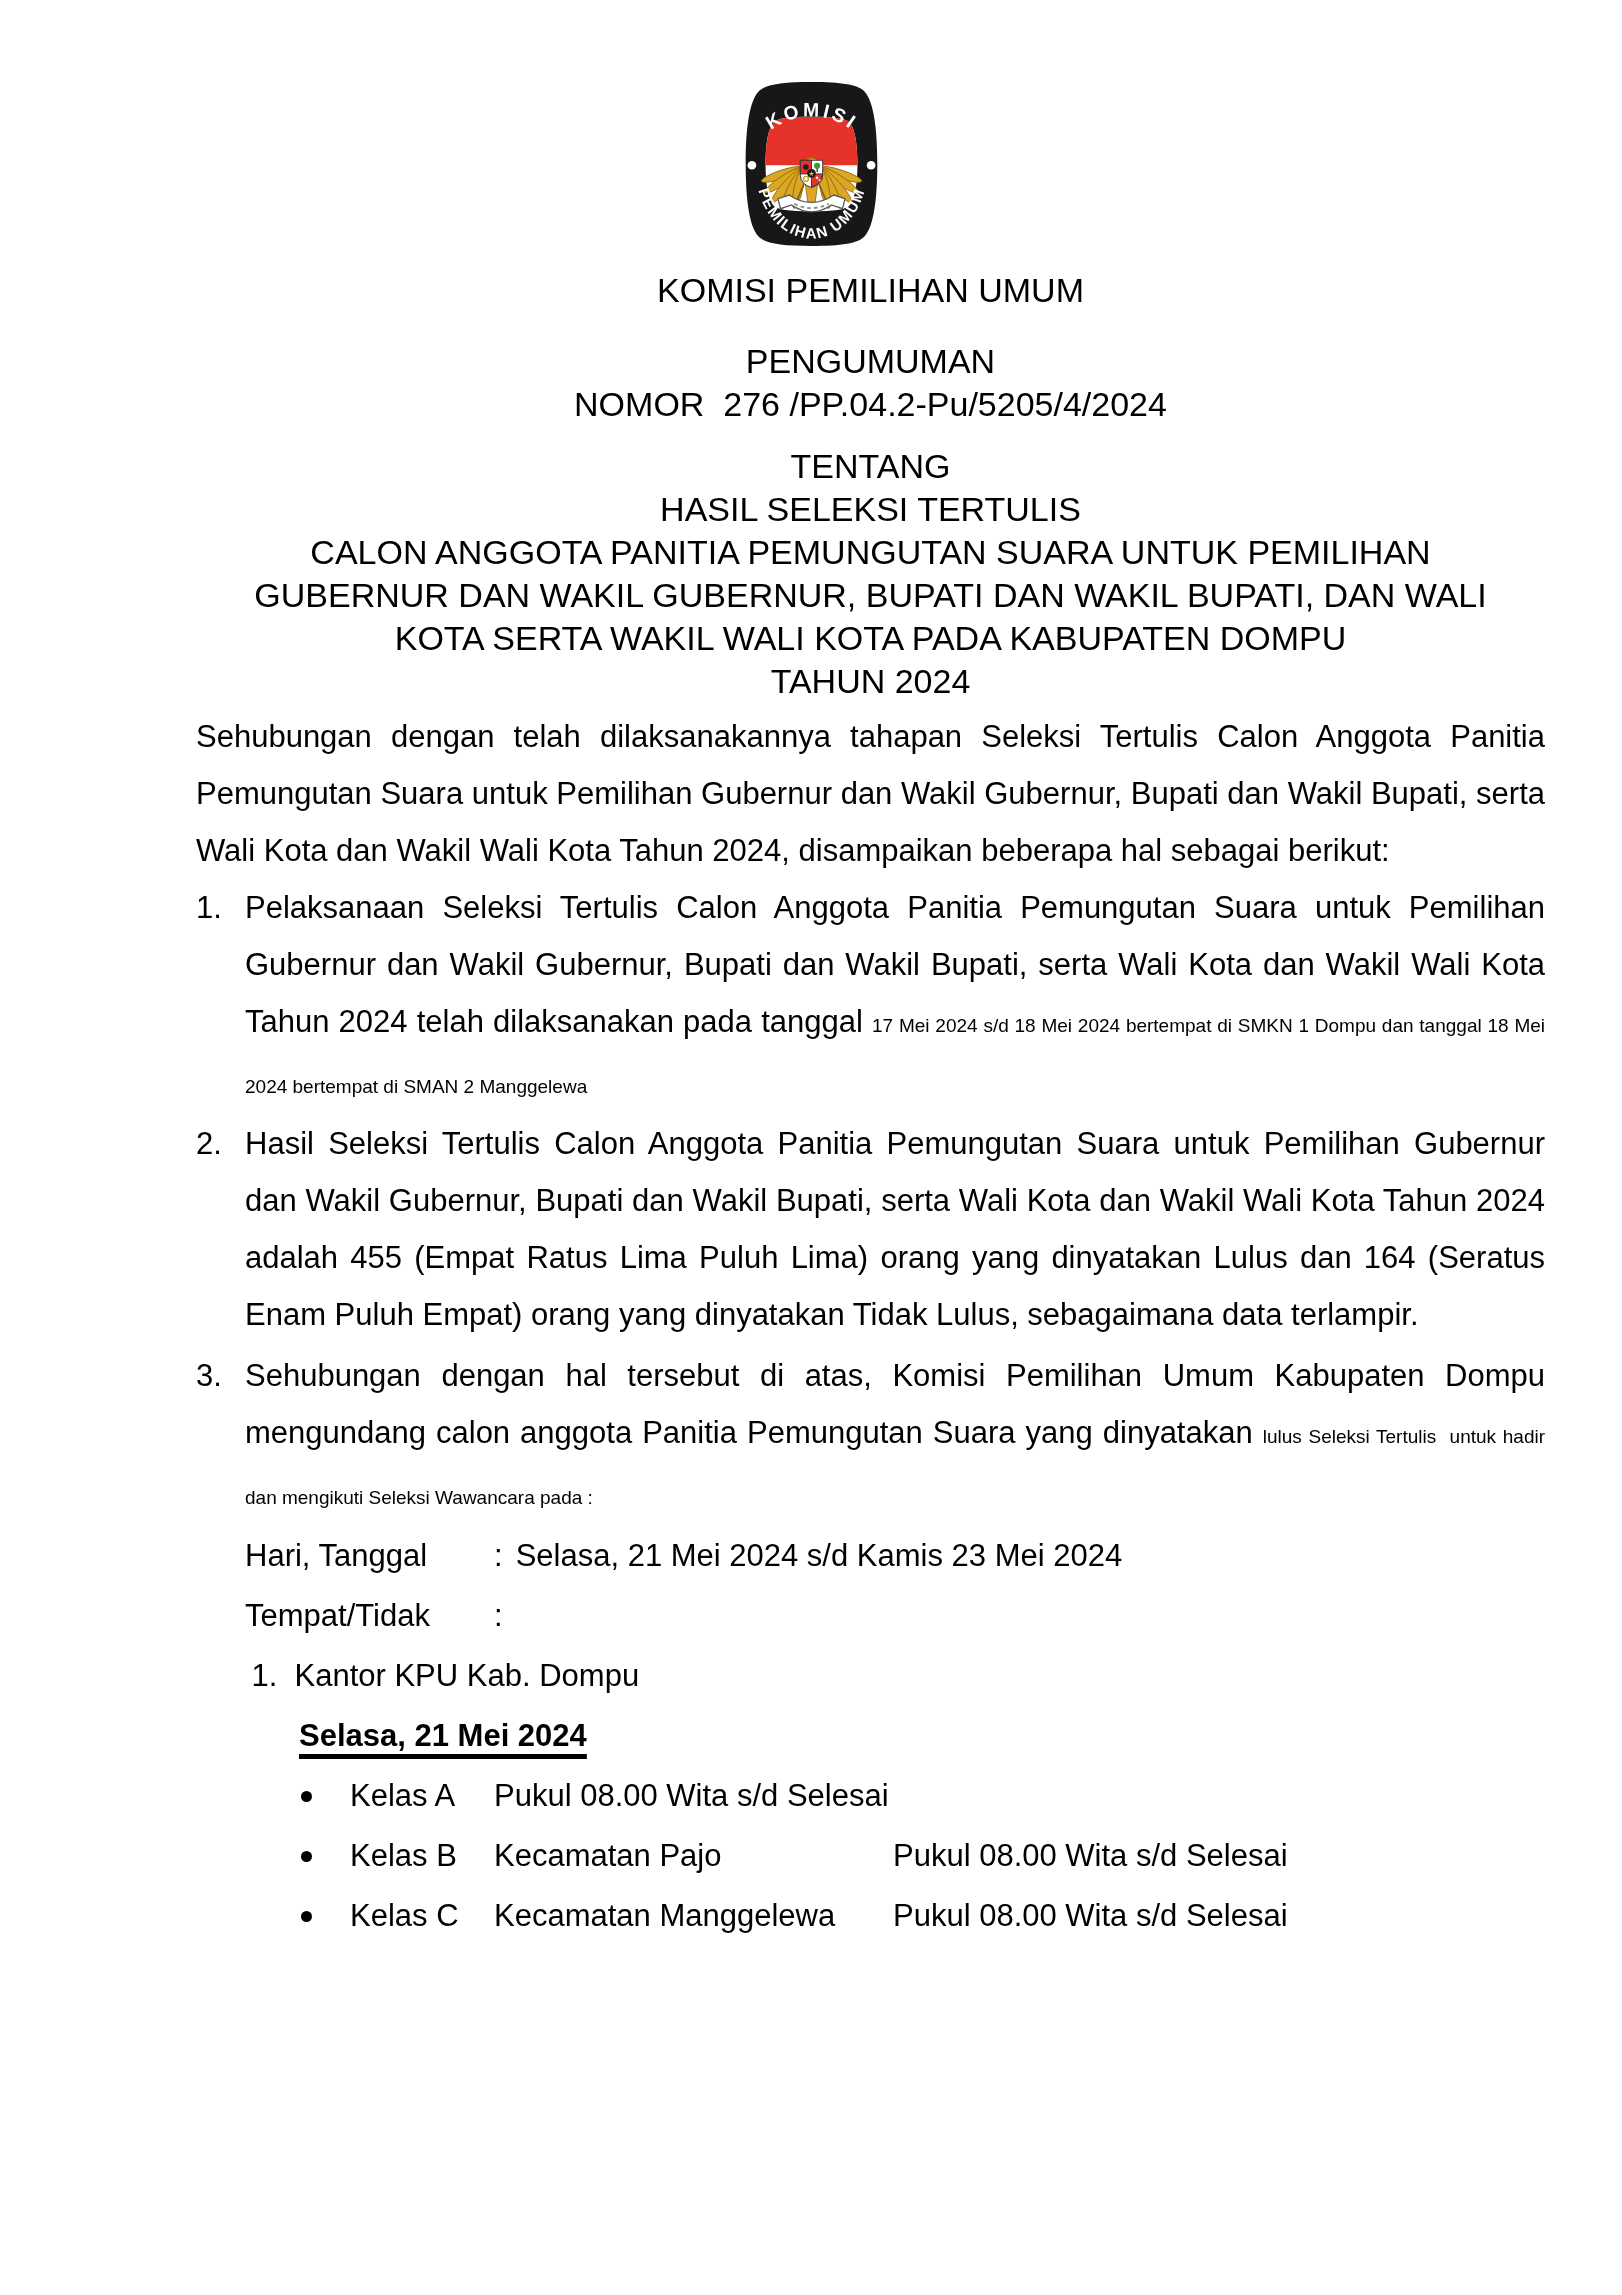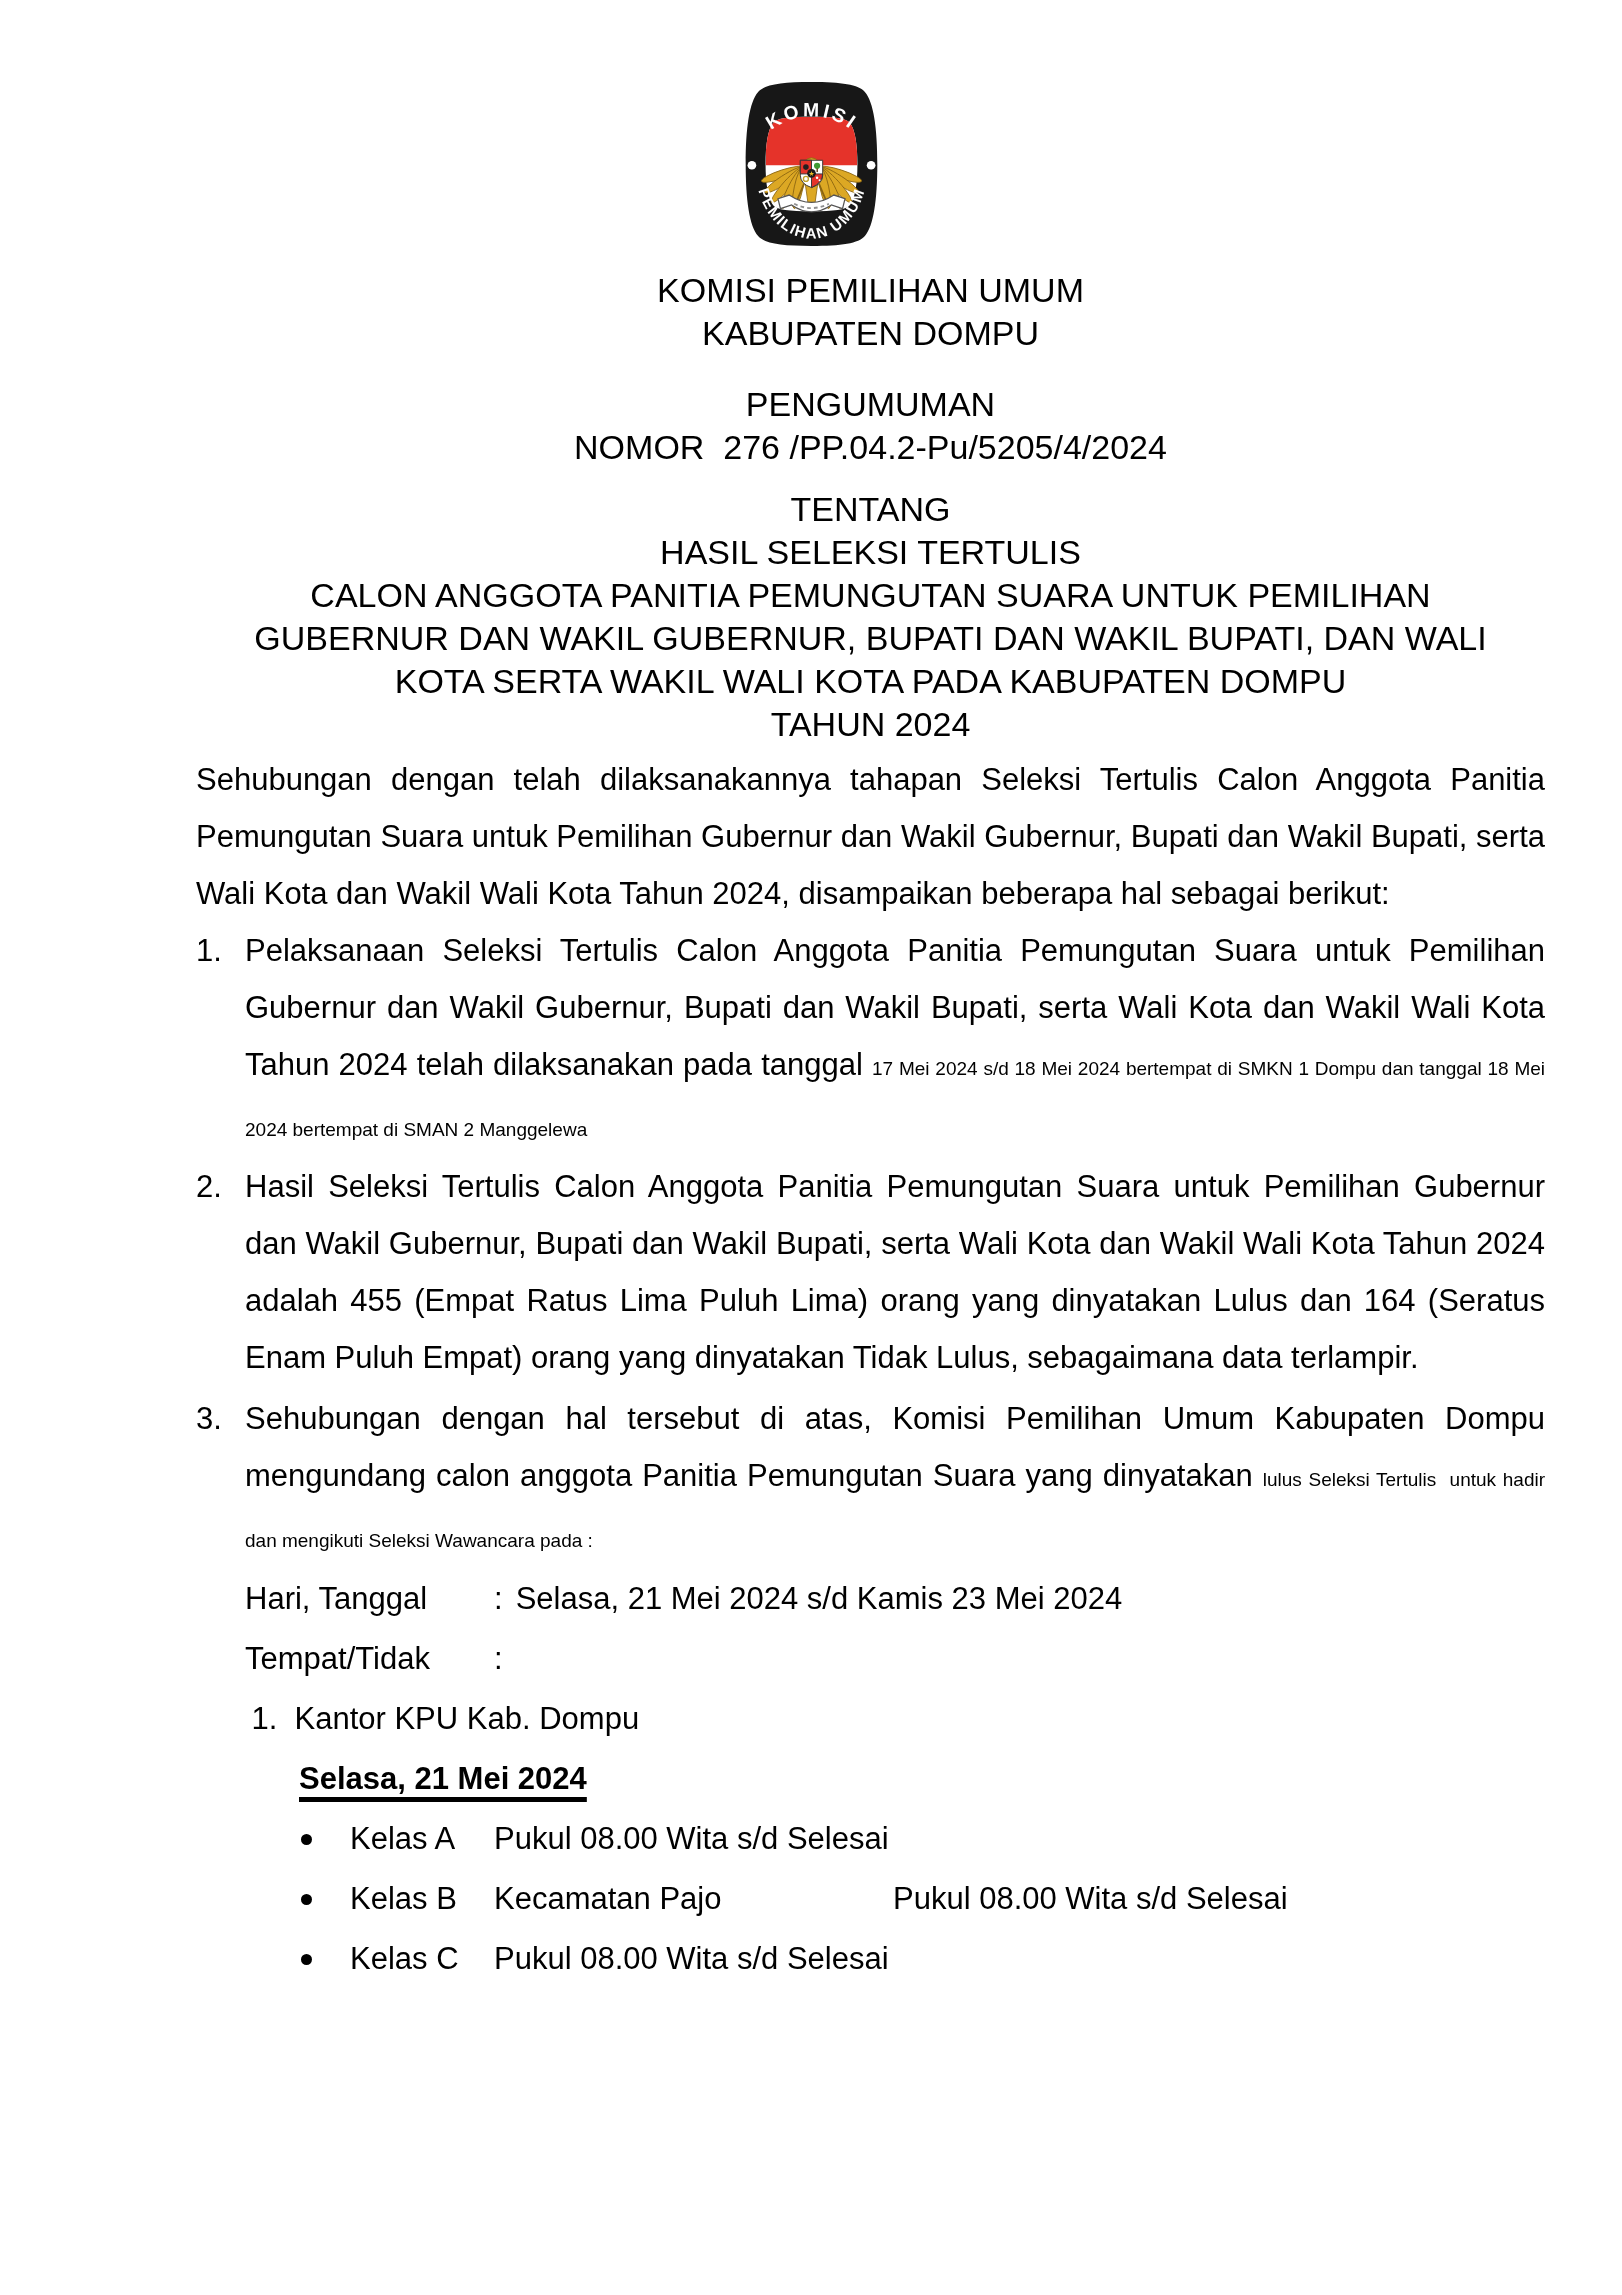--- a/index.html
+++ b/index.html
@@ -121,21 +121,20 @@
       <text class="arc-text-bottom">
         <textPath href="#arcBottom" startOffset="50%" text-anchor="middle">PEMILIHAN UMUM</textPath>
       </text>
     </svg>
   </div>
 
   <div class="content">
 
     <div class="org-header">
       <div class="h-line">KOMISI PEMILIHAN UMUM</div>
-      <div class="h-line">KABUPATEN DOMPU</div>
     </div>
 
     <div class="announcement">
       <div class="h-line">PENGUMUMAN</div>
       <div class="h-line">NOMOR  276 /PP.04.2-Pu/5205/4/2024</div>
     </div>
 
     <div class="subject">
       <div class="h-line">TENTANG</div>
       <div class="h-line">HASIL SELEKSI TERTULIS</div>
@@ -196,20 +195,21 @@
         <div class="session-row">
           <span class="bullet-icon"></span>
           <span class="col-class">Kelas B</span>
           <span class="col-district">Kecamatan Pajo</span>
           <span class="col-time">Pukul 08.00 Wita s/d Selesai</span>
         </div>
 
         <div class="session-row">
           <span class="bullet-icon"></span>
           <span class="col-class">Kelas C</span>
+          <span class="col-district">Kecamatan Manggelewa</span>
           <span class="col-time">Pukul 08.00 Wita s/d Selesai</span>
         </div>
 
       </div>
     </div>
 
   </div>
 </div>
 
 

